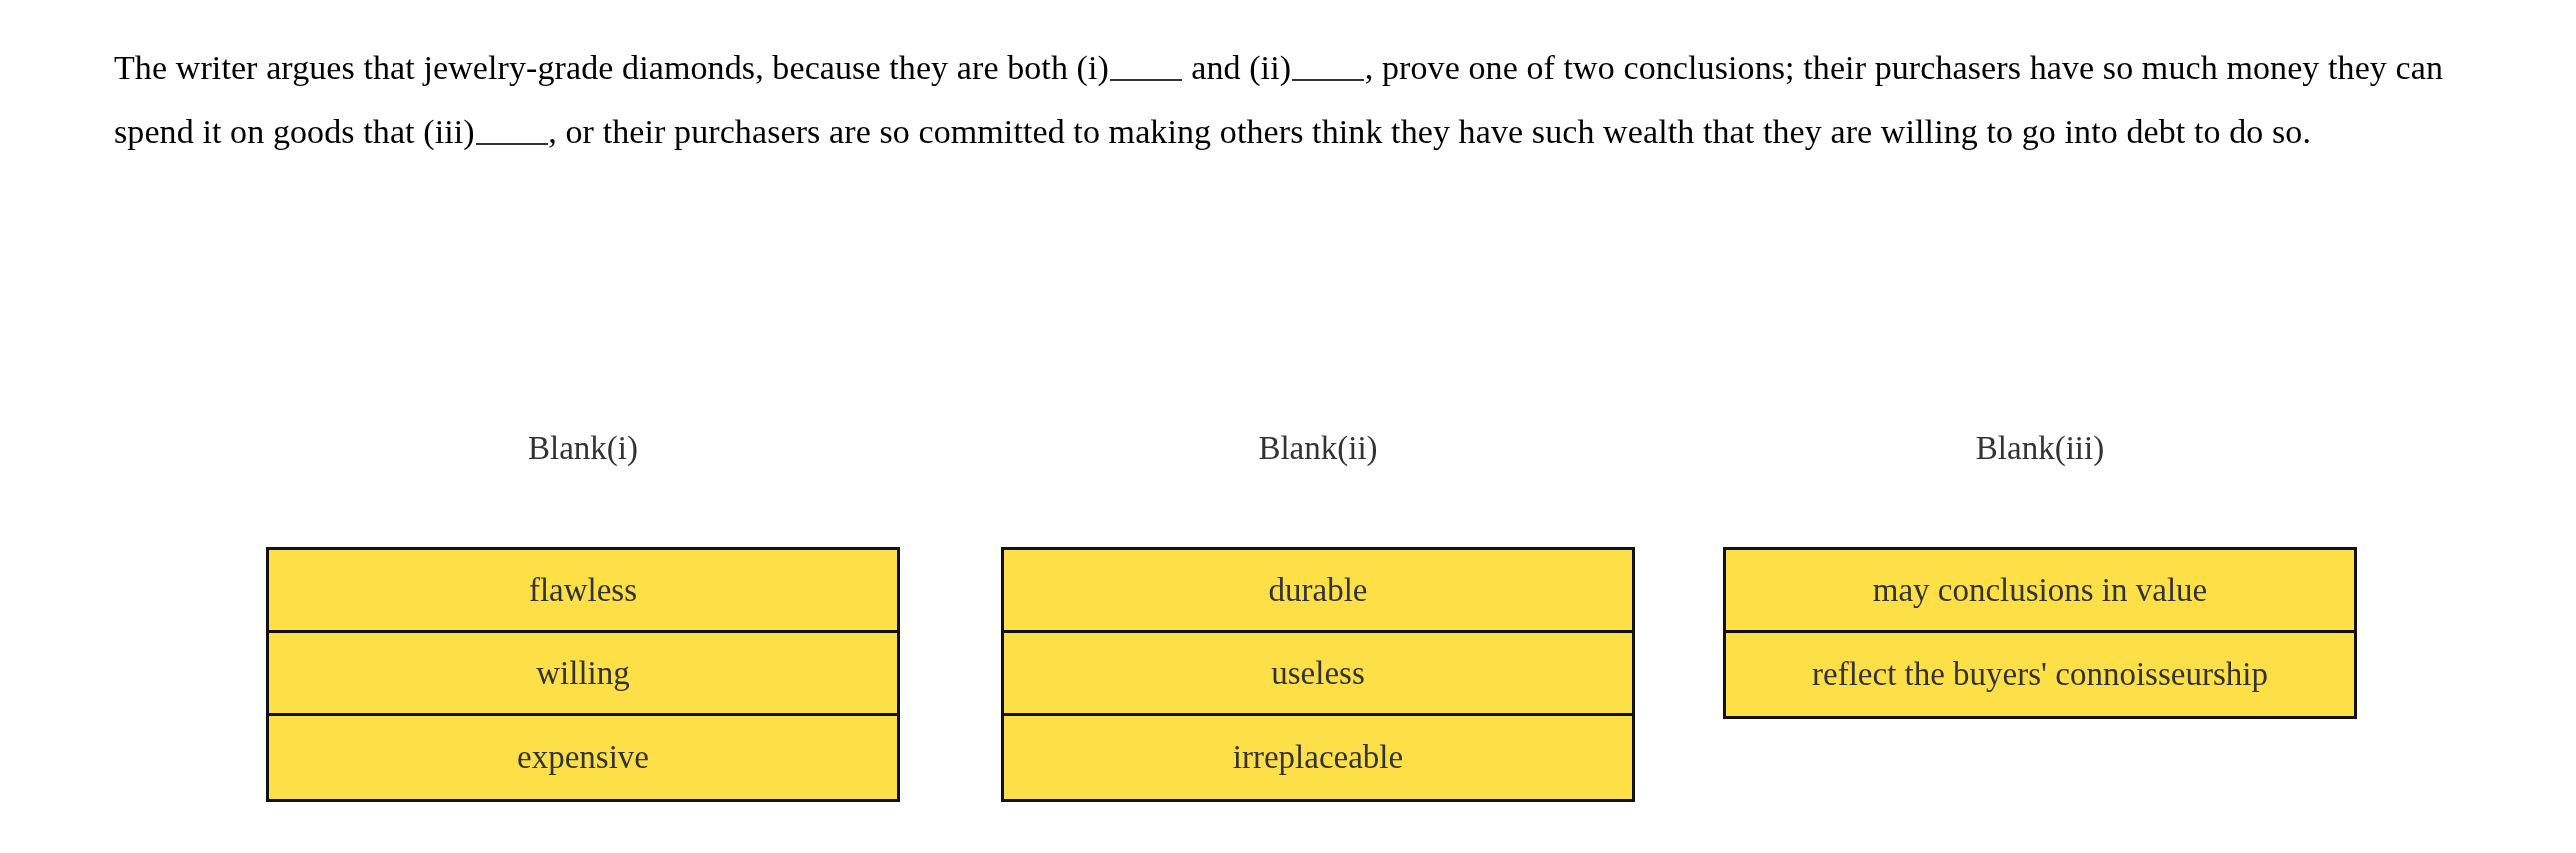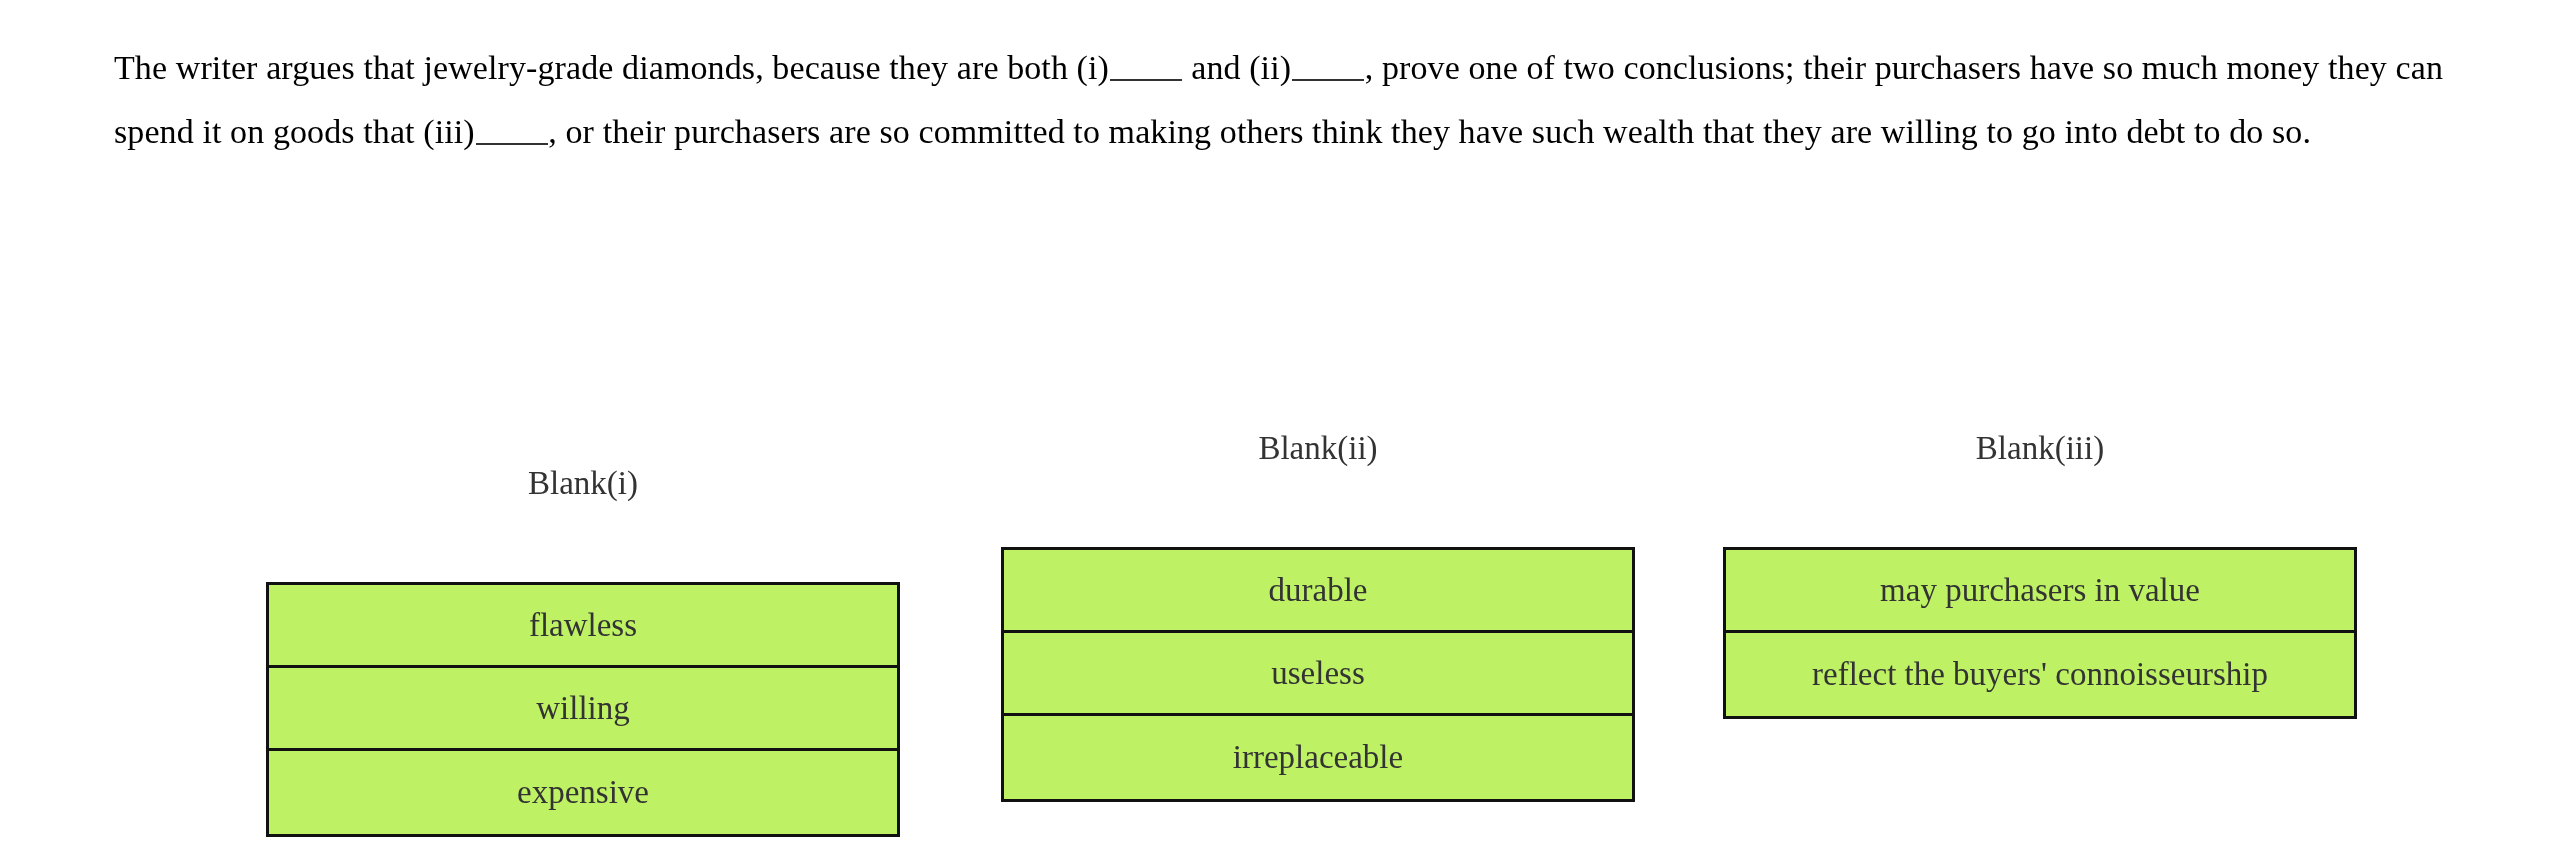--- a/index.html
+++ b/index.html
@@ -43,37 +43,37 @@
     position: absolute;
     left: 0;
     top: 432px;
     width: 2576px;
     height: 391px;
   }
   .blank-group {
     position: absolute;
     top: 0;
   }
-  .blank-group.g1 { left: 266px;  width: 634px; margin-top: 35px; }
+  .blank-group.g1 { left: 266px;  width: 634px; }
   .blank-group.g2 { left: 1001px; width: 634px; }
   .blank-group.g3 { left: 1684px; width: 634px; padding-left: 39px; }
 
   .group-header {
     text-align: center;
     font-size: 33px;
     line-height: 33px;
     color: #333333;
     height: 36px;
     white-space: nowrap;
   }
 
   .choice-box {
     margin-top: 79px;
     border: 3.3px solid #111111;
-    background: #bef264;
+    background: #fde047;
     box-sizing: border-box;
   }
   .choice-row {
     height: 83px;
     display: flex;
     align-items: center;
     justify-content: center;
     border-bottom: 3.3px solid #111111;
     box-sizing: border-box;
     font-size: 33px;
@@ -110,19 +110,19 @@
     <div class="choice-box">
       <div class="choice-row">durable</div>
       <div class="choice-row">useless</div>
       <div class="choice-row">irreplaceable</div>
     </div>
   </div>
 
   <div class="blank-group g3">
     <div class="group-header">Blank(iii)</div>
     <div class="choice-box">
-      <div class="choice-row">may purchasers in value</div>
+      <div class="choice-row">may conclusions in value</div>
       <div class="choice-row">reflect the buyers' connoisseurship</div>
     </div>
   </div>
 
 </div>
 
 
 </body></html>

